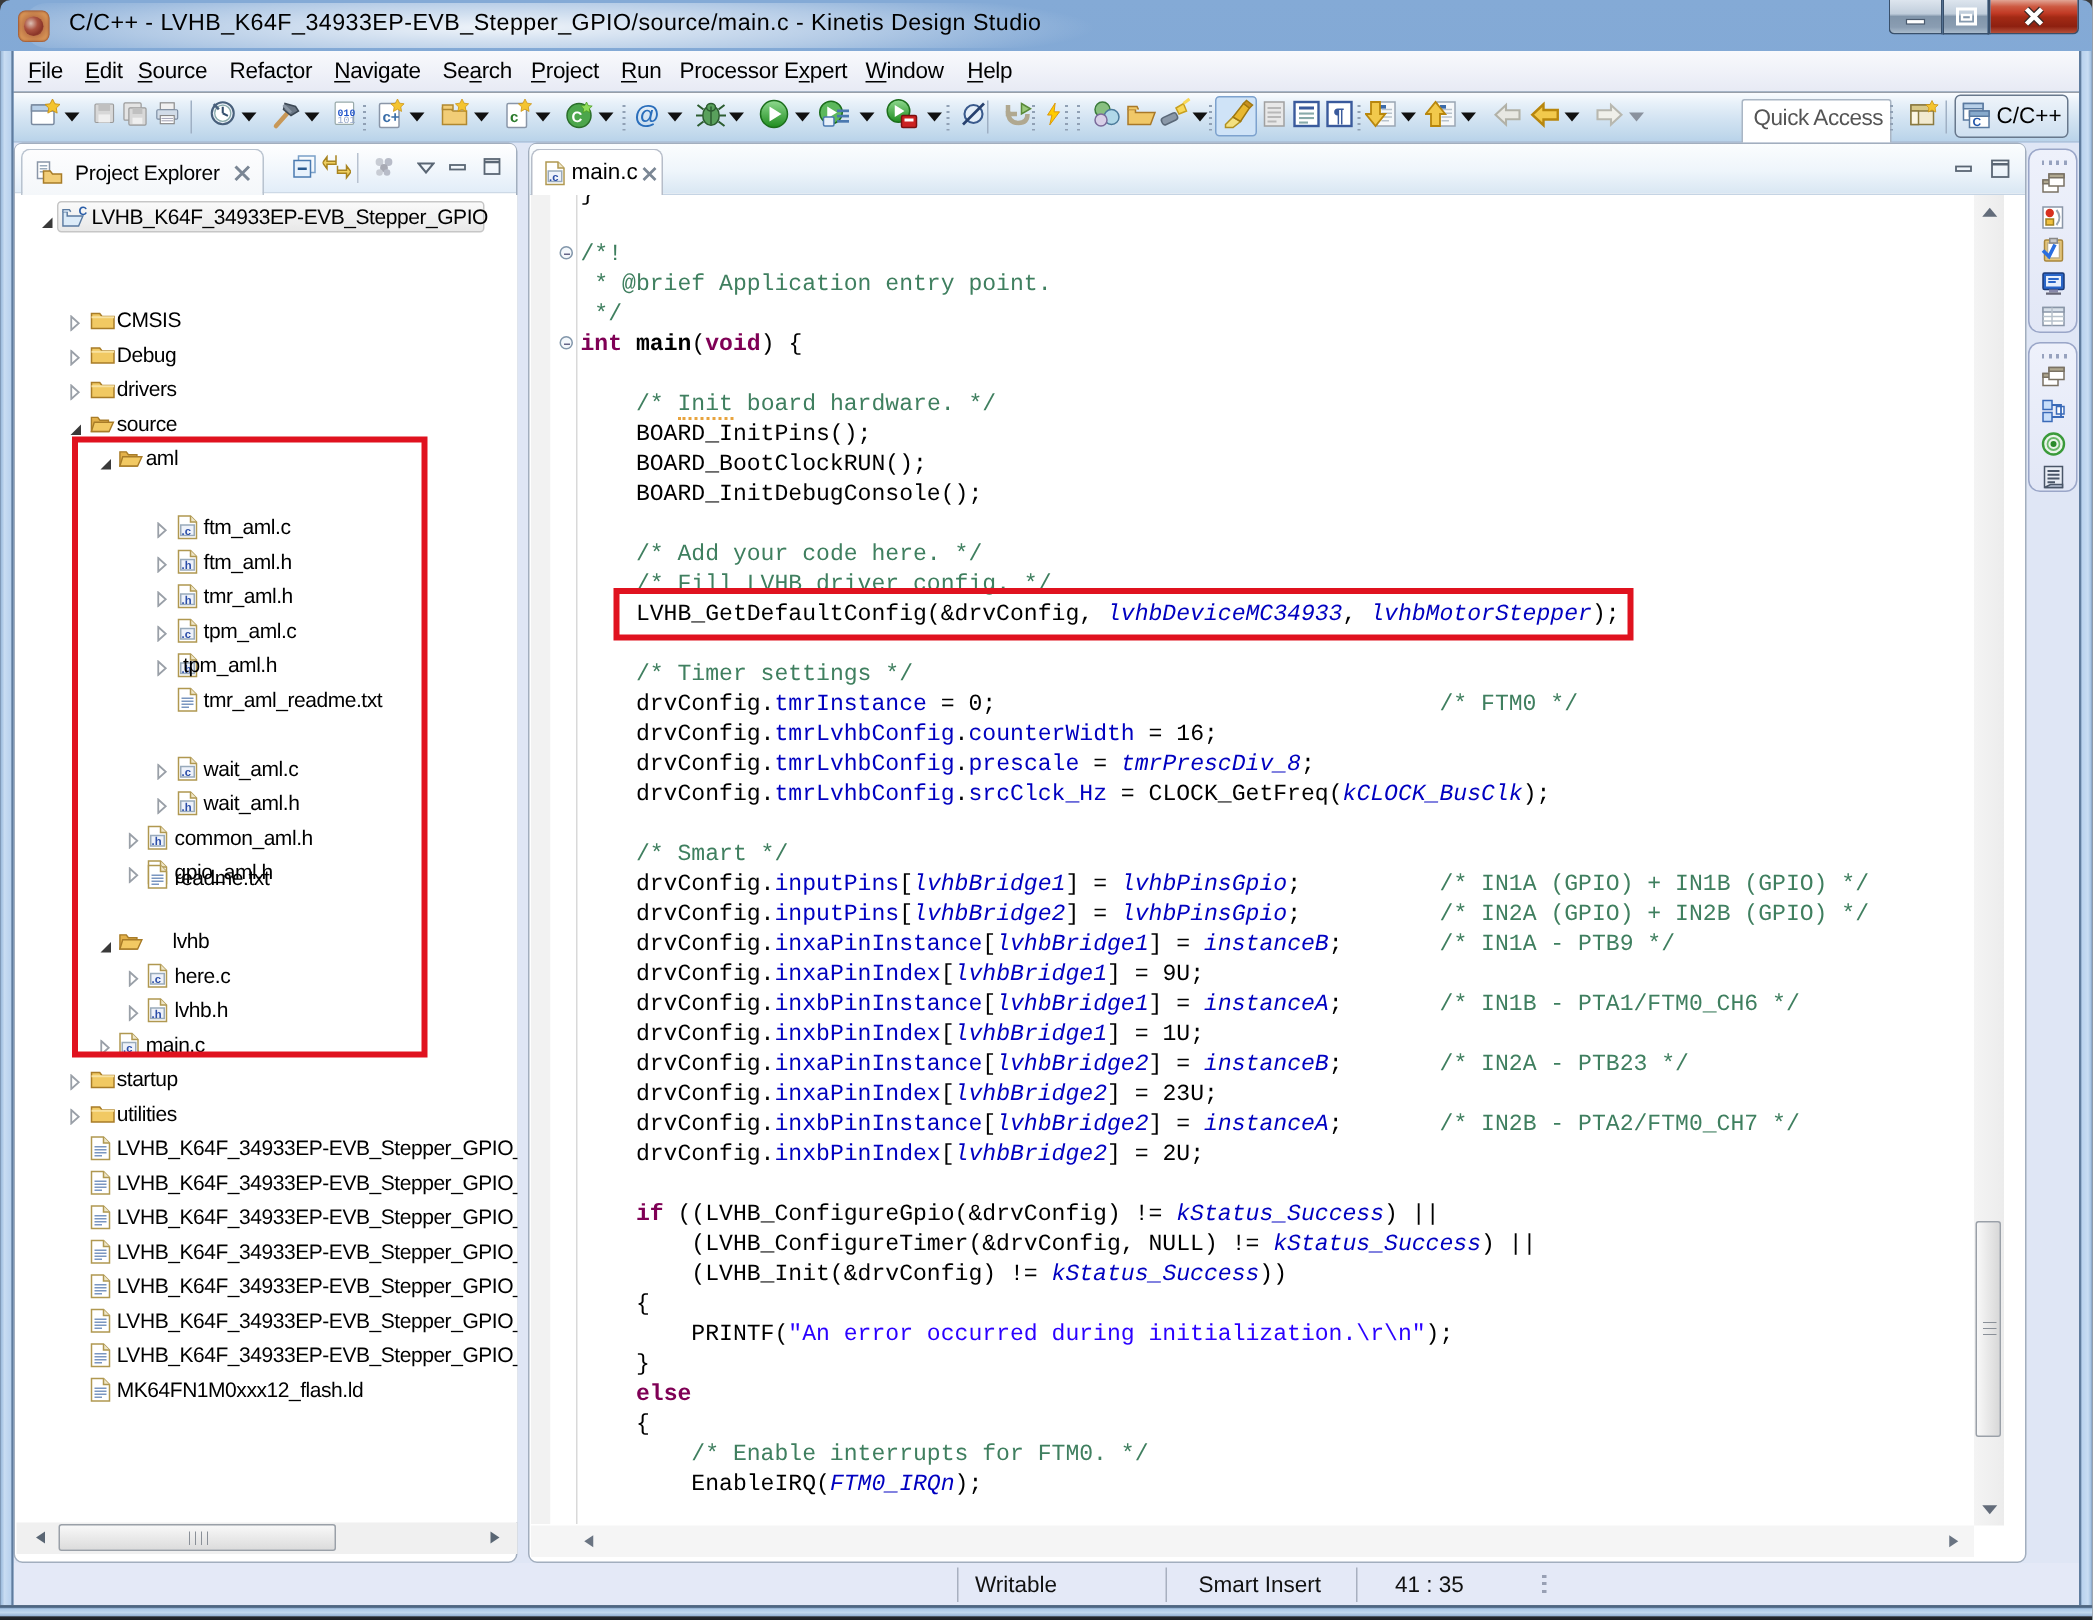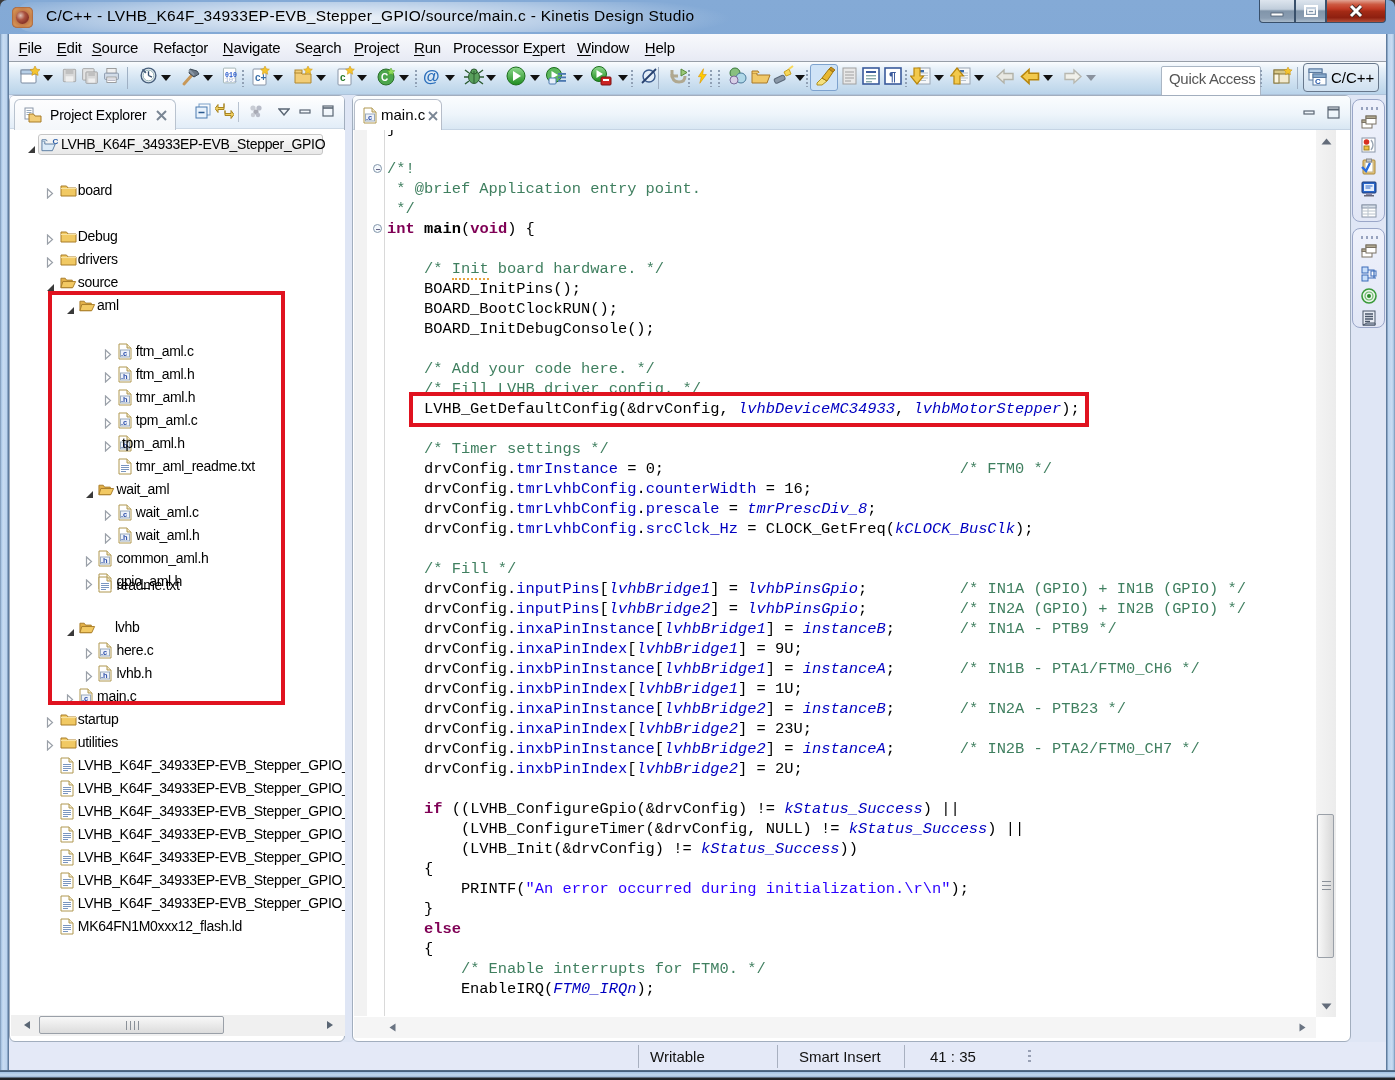--- a/index.html
+++ b/index.html
@@ -395,29 +395,29 @@
 <div style="position:absolute;left:16.0px;top:7px"><svg width="9" height="9" viewBox="0 0 9 9">
               <path d="M8 1 L8 8 L1 8 z" fill="#3a3a3a"></path>
             </svg></div>
 <div style="position:absolute;left:29.5px;top:3px"><svg width="19" height="17" viewBox="0 0 20 17">
               <path d="M1 5 L1 15 L12 15 L15 8 L4 8 L4 5 z" fill="#dcebf8" stroke="#5a7aa0"></path>
               <path d="M1 5 L1 3.5 L5.5 3.5 L6.5 5" fill="#dcebf8" stroke="#5a7aa0"></path>
               <text x="12" y="7.5" font-size="8.5" font-weight="bold" fill="#2b5ea8">C</text>
             </svg></div>
 <div class="lbl" style="left:50.0px">LVHB_K64F_34933EP-EVB_Stepper_GPIO</div>
 </div>
-<div class="trow" style="top:48.5px">
+<div class="trow" style="top:71.5px">
 <div style="position:absolute;left:35.3px;top:6px"><svg width="8" height="11" viewBox="0 0 8 11">
               <path d="M1.5 1 L6.5 5.5 L1.5 10 z" fill="#fff" stroke="#9aa0a8" stroke-width="1.2"></path>
             </svg></div>
 <div style="position:absolute;left:48.8px;top:4px"><svg width="17" height="14" viewBox="0 0 17 14">
               <path d="M1 3 L1 13 L16 13 L16 5 L8 5 L6.5 3 z" fill="#f1c963" stroke="#a87c28"></path>
               <path d="M1 5.5 L16 5.5" stroke="#f8e2a0" stroke-width="1.2"></path>
             </svg></div>
-<div class="lbl" style="left:66.8px">board</div>
+<div class="lbl" style="left:66.8px">CMSIS</div>
 </div>
 <div class="trow" style="top:94.5px">
 <div style="position:absolute;left:35.3px;top:6px"><svg width="8" height="11" viewBox="0 0 8 11">
               <path d="M1.5 1 L6.5 5.5 L1.5 10 z" fill="#fff" stroke="#9aa0a8" stroke-width="1.2"></path>
             </svg></div>
 <div style="position:absolute;left:48.8px;top:4px"><svg width="17" height="14" viewBox="0 0 17 14">
               <path d="M1 3 L1 13 L16 13 L16 5 L8 5 L6.5 3 z" fill="#f1c963" stroke="#a87c28"></path>
               <path d="M1 5.5 L16 5.5" stroke="#f8e2a0" stroke-width="1.2"></path>
             </svg></div>
 <div class="lbl" style="left:66.8px">Debug</div>
@@ -513,30 +513,20 @@
 <div class="lbl" style="left:111px">tpm_aml.h</div>
 </div>
 <div class="trow" style="top:324.5px">
 <div style="position:absolute;left:93.2px;top:7px"></div>
 <div style="position:absolute;left:106.7px;top:3px"><svg width="14" height="17" viewBox="0 0 14 17">
               <path d="M1 1 L9 1 L13 5 L13 16 L1 16 z" fill="#fff" stroke="#b09850"></path>
               <path d="M9 1 L9 5 L13 5" fill="#efe6c8" stroke="#b09850"></path>
               <path d="M3 7.5 h8 M3 9.5 h8 M3 11.5 h8 M3 13.5 h5" stroke="#7a96c0" stroke-width="1"></path>
             </svg></div>
 <div class="lbl" style="left:124.7px">tmr_aml_readme.txt</div>
-</div>
-<div class="trow" style="top:347.5px">
-<div style="position:absolute;left:73.9px;top:7px"><svg width="9" height="9" viewBox="0 0 9 9">
-              <path d="M8 1 L8 8 L1 8 z" fill="#3a3a3a"></path>
-            </svg></div>
-<div style="position:absolute;left:87.4px;top:4px"><svg width="17" height="14" viewBox="0 0 18 14">
-              <path d="M1 3 L1 13 L13 13 L13 5 L7 5 L5.5 3 z" fill="#e3b14a" stroke="#a87c28"></path>
-              <path d="M3 6.5 L16.5 6.5 L13.5 13 L1 13 z" fill="#f2c963" stroke="#a87c28"></path>
-            </svg></div>
-<div class="lbl" style="left:105.4px">wait_aml</div>
 </div>
 <div class="trow" style="top:370.5px">
 <div style="position:absolute;left:93.2px;top:6px"><svg width="8" height="11" viewBox="0 0 8 11">
               <path d="M1.5 1 L6.5 5.5 L1.5 10 z" fill="#fff" stroke="#9aa0a8" stroke-width="1.2"></path>
             </svg></div>
 <div style="position:absolute;left:106.7px;top:3px"><svg width="14" height="17" viewBox="0 0 14 17">
               <path d="M1 1 L9 1 L13 5 L13 16 L1 16 z" fill="#fff" stroke="#b09850"></path>
               <path d="M9 1 L9 5 L13 5" fill="#efe6c8" stroke="#b09850"></path>
               <rect x="2.5" y="7" width="9" height="7" fill="#eef2fa" stroke="#9ab"></rect>
               <text x="3" y="13.4" font-size="7.5" font-weight="bold" fill="#2b4ea8">.c</text>
@@ -781,21 +771,21 @@
     <span class="cm">/* Add your code here. */</span>
     <span class="cm">/* Fill LVHB driver config. */</span>
     LVHB_GetDefaultConfig(&amp;drvConfig, <span class="en">lvhbDeviceMC34933</span>, <span class="en">lvhbMotorStepper</span>);
 
     <span class="cm">/* Timer settings */</span>
     drvConfig.<span class="fd">tmrInstance</span> = 0;                                <span class="cm">/* FTM0 */</span>
     drvConfig.<span class="fd">tmrLvhbConfig</span>.<span class="fd">counterWidth</span> = 16;
     drvConfig.<span class="fd">tmrLvhbConfig</span>.<span class="fd">prescale</span> = <span class="en">tmrPrescDiv_8</span>;
     drvConfig.<span class="fd">tmrLvhbConfig</span>.<span class="fd">srcClck_Hz</span> = CLOCK_GetFreq(<span class="en">kCLOCK_BusClk</span>);
 
-    <span class="cm">/* Fill */</span>
+    <span class="cm">/* Smart */</span>
     drvConfig.<span class="fd">inputPins</span>[<span class="en">lvhbBridge1</span>] = <span class="en">lvhbPinsGpio</span>;          <span class="cm">/* IN1A (GPIO) + IN1B (GPIO) */</span>
     drvConfig.<span class="fd">inputPins</span>[<span class="en">lvhbBridge2</span>] = <span class="en">lvhbPinsGpio</span>;          <span class="cm">/* IN2A (GPIO) + IN2B (GPIO) */</span>
     drvConfig.<span class="fd">inxaPinInstance</span>[<span class="en">lvhbBridge1</span>] = <span class="en">instanceB</span>;       <span class="cm">/* IN1A - PTB9 */</span>
     drvConfig.<span class="fd">inxaPinIndex</span>[<span class="en">lvhbBridge1</span>] = 9U;
     drvConfig.<span class="fd">inxbPinInstance</span>[<span class="en">lvhbBridge1</span>] = <span class="en">instanceA</span>;       <span class="cm">/* IN1B - PTA1/FTM0_CH6 */</span>
     drvConfig.<span class="fd">inxbPinIndex</span>[<span class="en">lvhbBridge1</span>] = 1U;
     drvConfig.<span class="fd">inxaPinInstance</span>[<span class="en">lvhbBridge2</span>] = <span class="en">instanceB</span>;       <span class="cm">/* IN2A - PTB23 */</span>
     drvConfig.<span class="fd">inxaPinIndex</span>[<span class="en">lvhbBridge2</span>] = 23U;
     drvConfig.<span class="fd">inxbPinInstance</span>[<span class="en">lvhbBridge2</span>] = <span class="en">instanceA</span>;       <span class="cm">/* IN2B - PTA2/FTM0_CH7 */</span>
     drvConfig.<span class="fd">inxbPinIndex</span>[<span class="en">lvhbBridge2</span>] = 2U;

